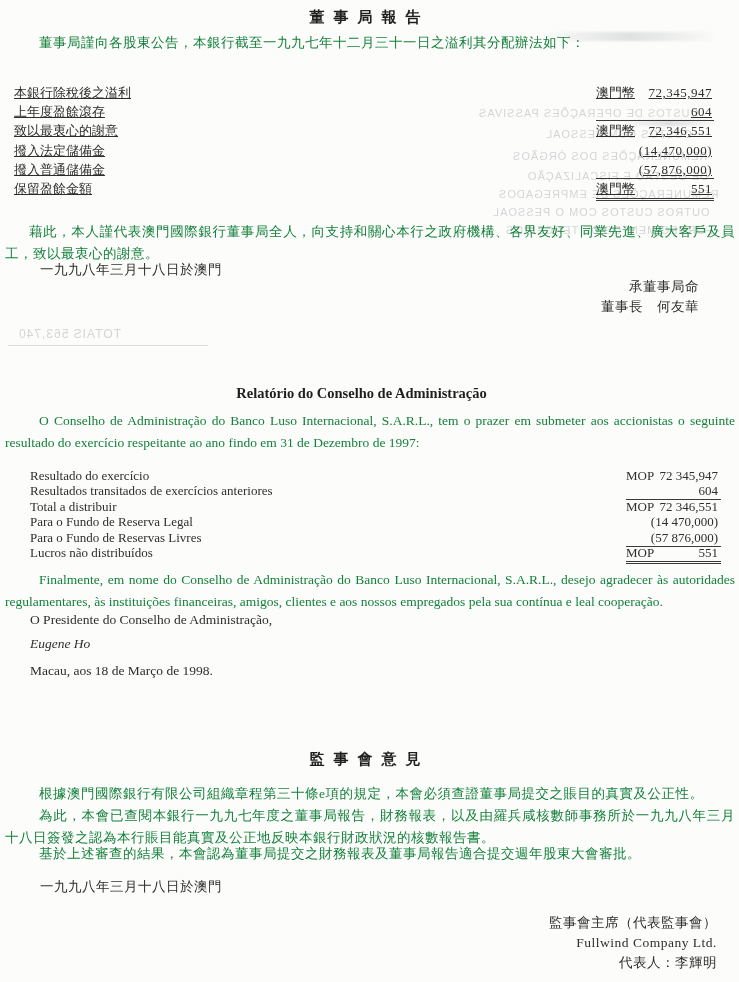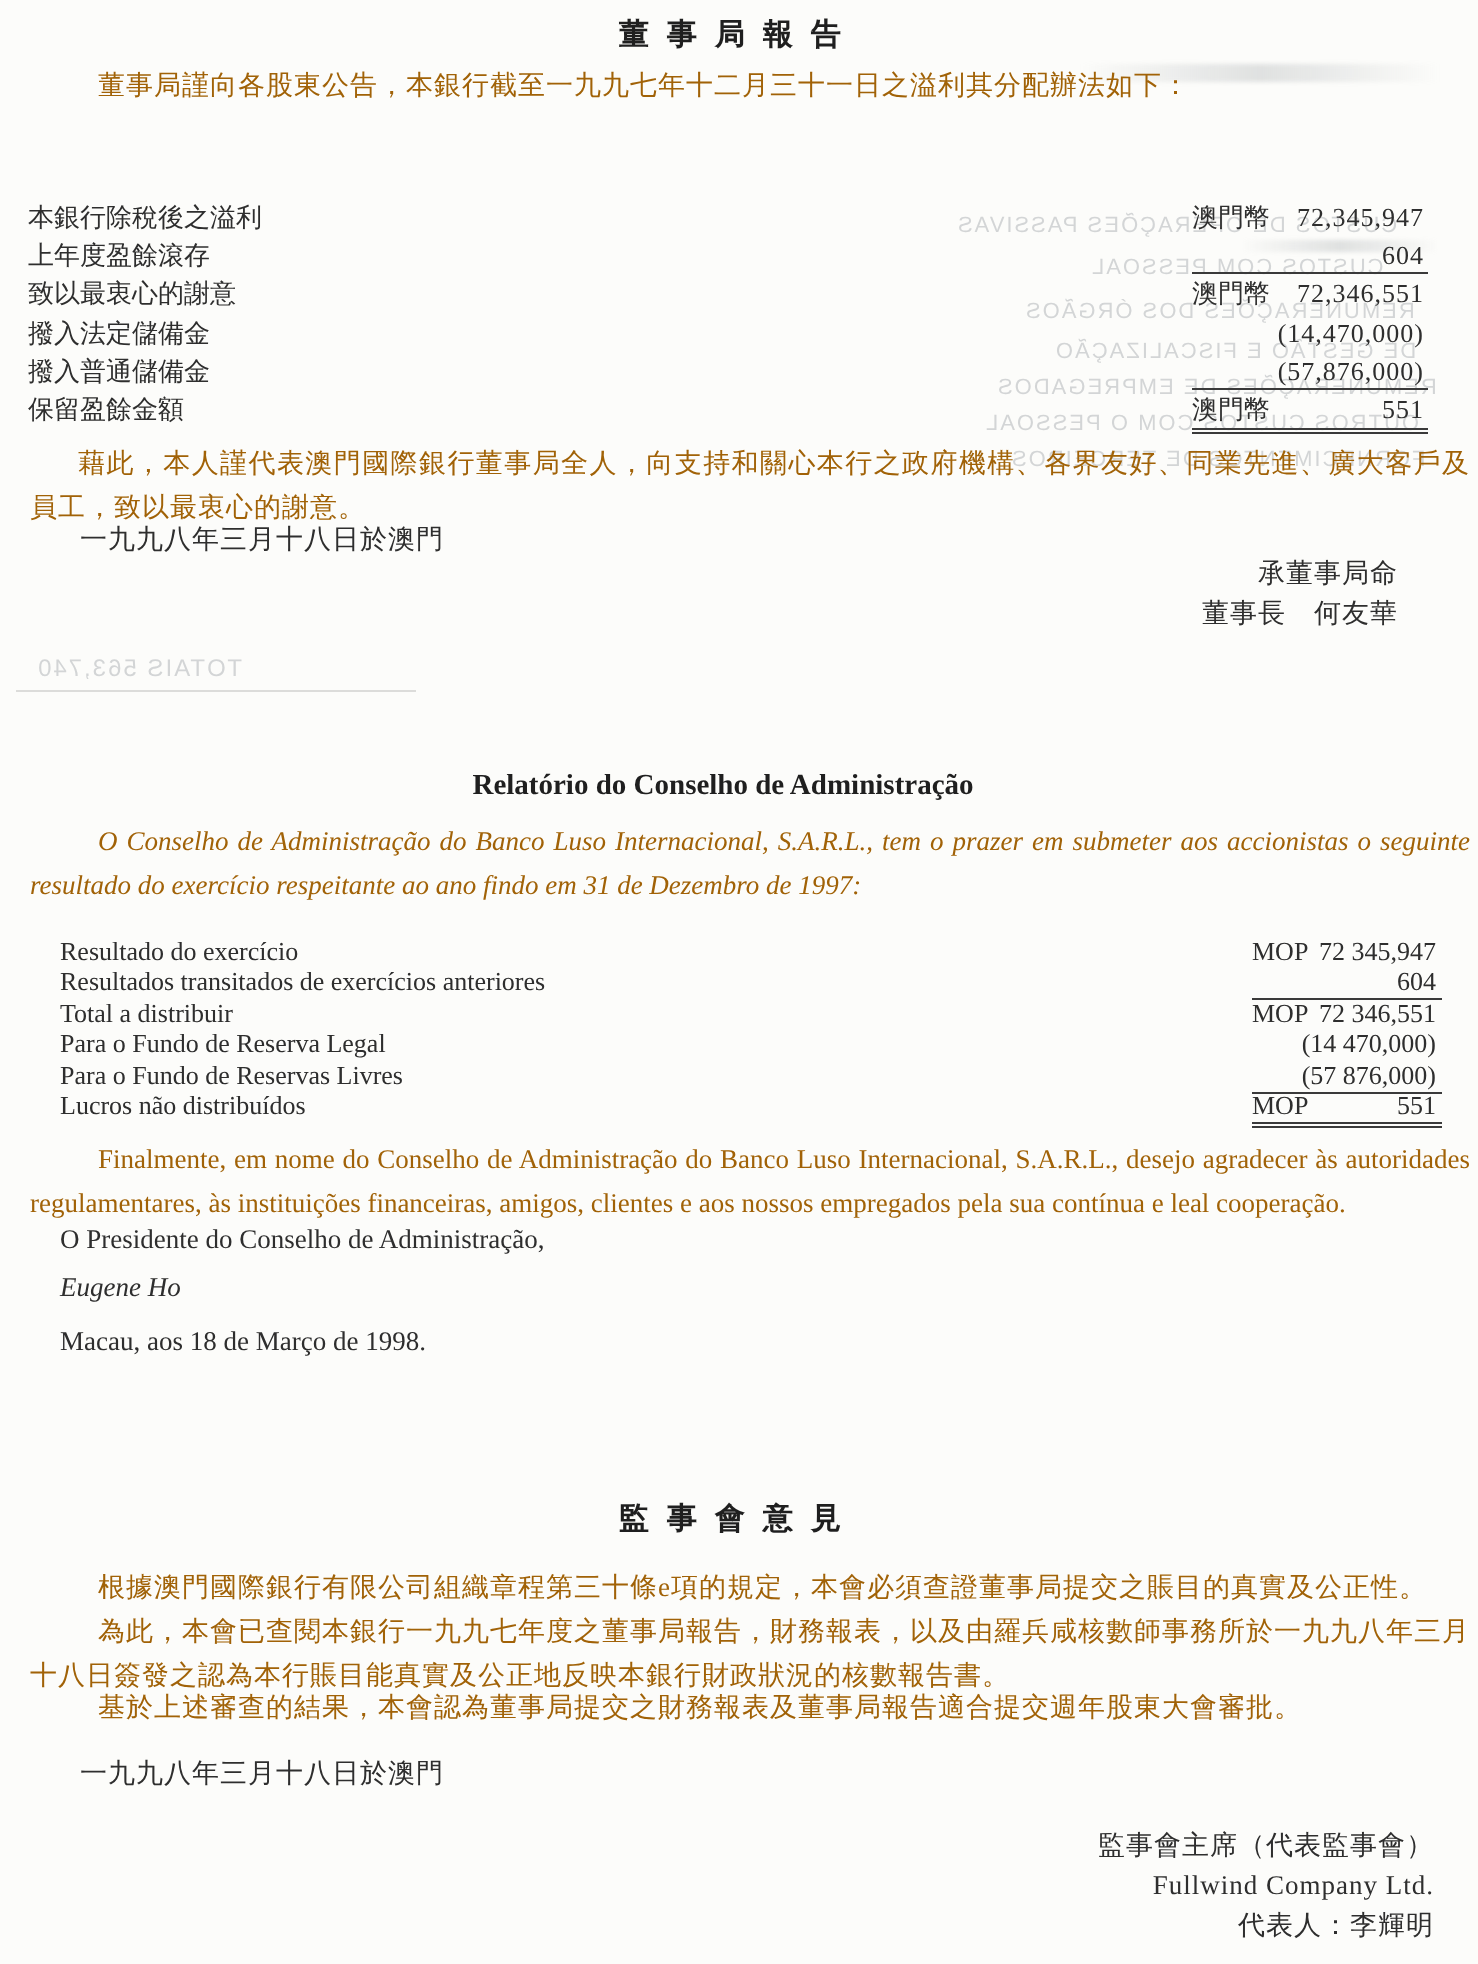--- a/index.html
+++ b/index.html
@@ -21,24 +21,24 @@
     font-weight:700;font-size:15px;letter-spacing:9px;
     color:#1f1f1f;
   }
   .h-pt{
     left:0;right:16px;text-align:center;
     font-weight:700;font-size:14.5px;color:#1f1f1f;
   }
 
   
   .para{
-    left:15px;right:4px;
+    left:5px;right:4px;
     font-size:13.5px;line-height:22px;
     text-align:justify;
-    color:#a16207;
+    color:#15803d;
   }
   .para.cjk{letter-spacing:0.5px;}
   .indent{text-indent:34px;}
 
   
   .trow{display:flex;align-items:baseline;}
   .tlabel{flex:1;}
   .tval{display:flex;justify-content:space-between;align-items:baseline;}
   .tval .amt{margin-left:auto;}
 
@@ -96,21 +96,21 @@
   <div class="smudge" style="top:32px;left:540px;width:180px;height:9px;"></div>
   <div class="smudge" style="top:988px;left:0;width:0;height:0;"></div>
   <div class="hairline" style="top:345px;left:8px;width:200px;"></div>
   <div class="smudge" style="top:995px;left:0;width:0;height:0;"></div>
   <div class="smudge" style="top:120px;left:620px;width:100px;height:6px;"></div>
 
   <div class="abs h-cjk" style="top:8px;">董事局報告</div>
 
   <div class="abs para cjk indent" style="top:32px;">董事局謹向各股東公告，本銀行截至一九九七年十二月三十一日之溢利其分配辦法如下：</div>
 
-  <div class="abs tbl-zh" style="top:100px;">
+  <div class="abs tbl-zh" style="top:84px;text-decoration:underline;">
     <div class="trow">
       <span class="tlabel">本銀行除稅後之溢利</span>
       <span class="tval">
           <span>澳門幣</span>
           <span class="amt">72,345,947</span>
         </span>
     </div>
     <div class="trow">
       <span class="tlabel">上年度盈餘滾存</span>
       <span class="tval rule">
@@ -152,21 +152,21 @@
 
   <div class="abs dateline" style="top:261px;">一九九八年三月十八日於澳門</div>
 
   <div class="abs sig" style="top:277px;right:40px;">
     <div>承董事局命</div>
     <div>董事長　何友華</div>
   </div>
 
   <div class="abs h-pt" style="top:385px;">Relatório do Conselho de Administração</div>
 
-  <div class="abs para indent" style="top:410px;font-style:italic;">O Conselho de Administração do Banco Luso Internacional, S.A.R.L., tem o prazer em submeter aos accionistas o seguinte resultado do exercício respeitante ao ano findo em 31 de Dezembro de 1997:</div>
+  <div class="abs para indent" style="top:410px;">O Conselho de Administração do Banco Luso Internacional, S.A.R.L., tem o prazer em submeter aos accionistas o seguinte resultado do exercício respeitante ao ano findo em 31 de Dezembro de 1997:</div>
 
   <div class="abs tbl-pt" style="top:468px;">
     <div class="trow">
       <span class="tlabel">Resultado do exercício</span>
       <span class="tval">
           <span>MOP</span>
           <span class="amt">72 345,947</span>
         </span>
     </div>
     <div class="trow">

